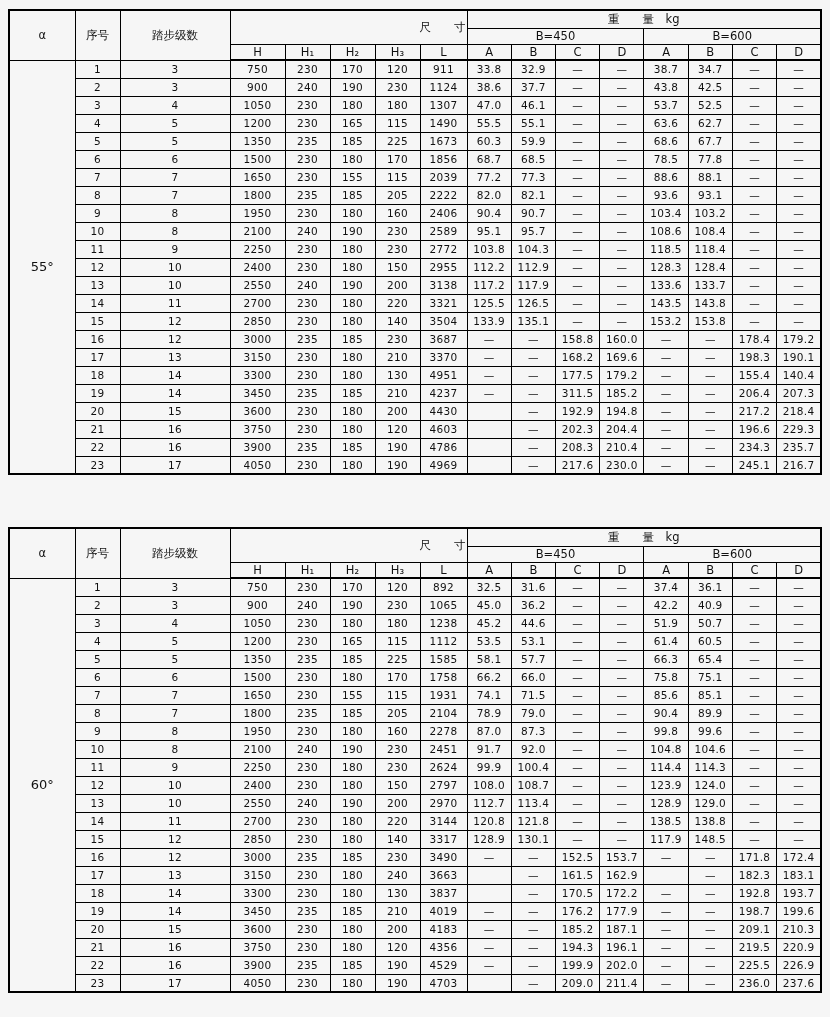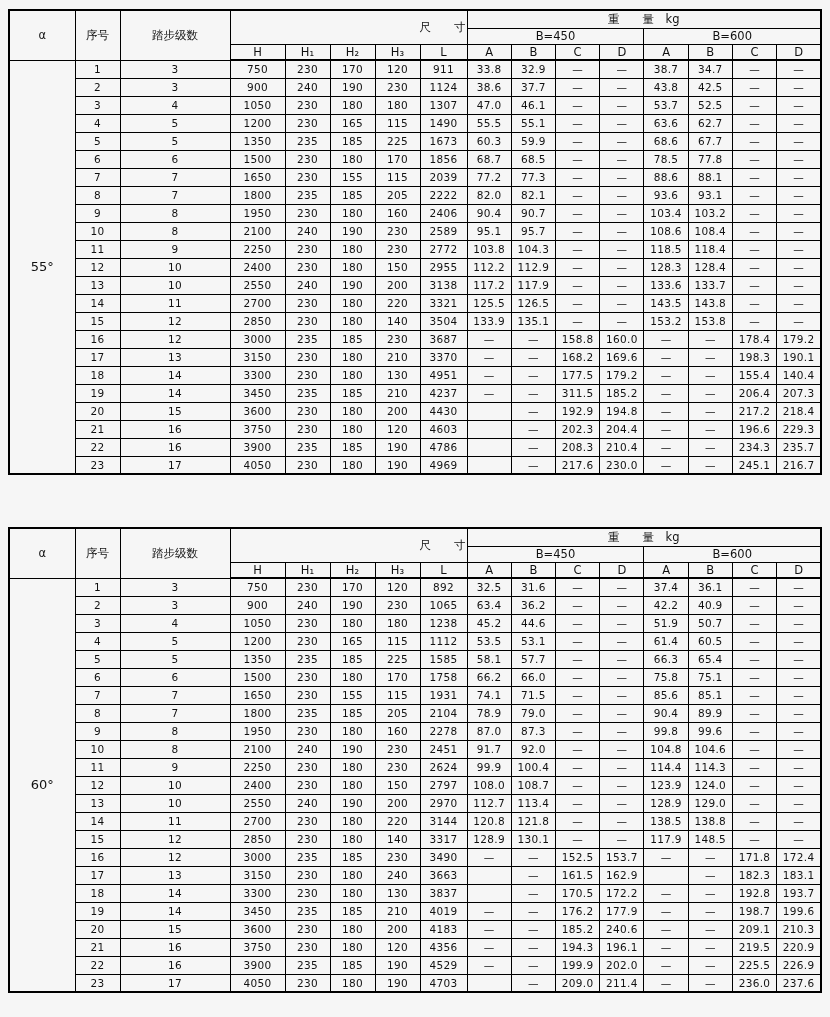--- a/index.html
+++ b/index.html
@@ -567,21 +567,21 @@
           <td>—</td>
         </tr>
         <tr>
           <td>2</td>
           <td>3</td>
           <td>900</td>
           <td>240</td>
           <td>190</td>
           <td>230</td>
           <td>1065</td>
-          <td>63.4</td>
+          <td>45.0</td>
           <td>36.2</td>
           <td>—</td>
           <td>—</td>
           <td>42.2</td>
           <td>40.9</td>
           <td>—</td>
           <td>—</td>
         </tr>
         <tr>
           <td>3</td>
@@ -876,21 +876,21 @@
           <td>20</td>
           <td>15</td>
           <td>3600</td>
           <td>230</td>
           <td>180</td>
           <td>200</td>
           <td>4183</td>
           <td>—</td>
           <td>—</td>
           <td>185.2</td>
-          <td>240.6</td>
+          <td>187.1</td>
           <td>—</td>
           <td>—</td>
           <td>209.1</td>
           <td>210.3</td>
         </tr>
         <tr>
           <td>21</td>
           <td>16</td>
           <td>3750</td>
           <td>230</td>

